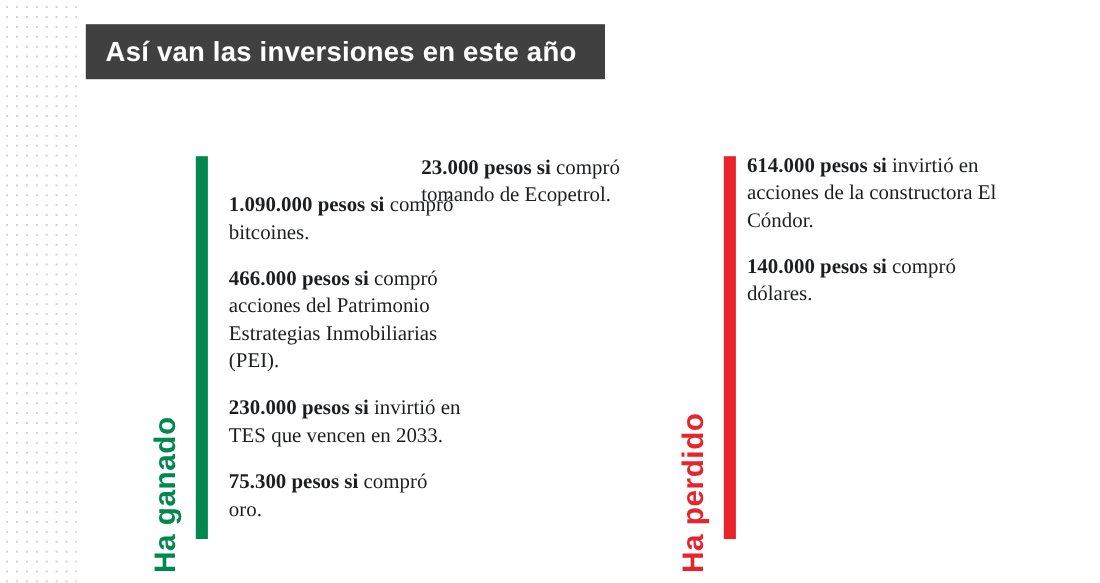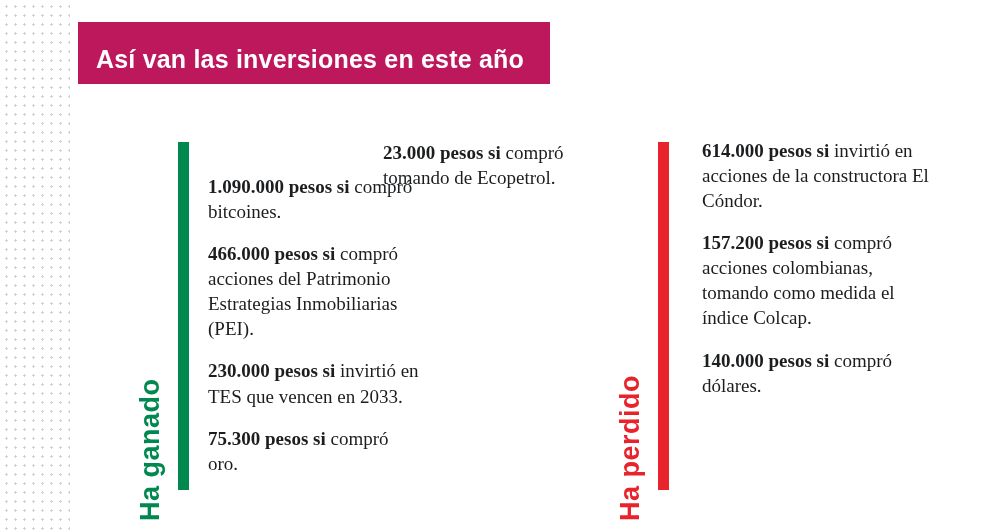--- a/index.html
+++ b/index.html
@@ -33,22 +33,22 @@
     z-index: 2;
     width: 1000px;
     height: 530px;
   }
 
   
   .title-bar {
     position: absolute;
     left: 78px;
     top: 22px;
-    background: #be185d;
-    padding: 24px 26px 10px 18px;
+    background: #404040;
+    padding: 12px 26px 10px 18px;
     display: inline-block;
   }
   .title-bar .title-text {
     color: #ffffff;
     font-family: "Liberation Sans", sans-serif;
     font-weight: bold;
     font-size: 25px;
     letter-spacing: 0.2px;
     line-height: 1.1;
     white-space: nowrap;
@@ -123,21 +123,21 @@
   #col-ganado .bar { left: 70px; height: 348px; }
   #col-ganado .vlabel { left: 58px; top: 0px; }
   #col-ganado .items { left: 100px; width: 215px; margin-top: 36px; }
 
   #col-middle { left: 305px; width: 230px; }
   #col-middle .items { left: 0; width: 215px; top: 2px; }
 
   #col-perdido { left: 540px; width: 360px; }
   #col-perdido .bar { left: 40px; height: 348px; }
   #col-perdido .vlabel { left: 28px; top: 0px; }
-  #col-perdido .items { left: 84px; width: 230px; }
+  #col-perdido .items { left: 61px; width: 230px; }
 </style>
 </head>
 <body>
 
 <div class="dot-pattern"></div>
 
 <div class="page">
 
   <div class="title-bar">
     <div class="title-text">Así van las inversiones en este año</div>
@@ -180,24 +180,20 @@
 
     <div class="col" id="col-perdido">
       <div class="bar bar-red"></div>
       <div class="vlabel vlabel-red" style="top: 352px;">Ha perdido</div>
       <div class="items">
         <div class="item">
           <b>614.000 pesos si</b>
           <span>invirtió en acciones de la constructora El Cóndor.</span>
         </div>
         <div class="item">
-          <b>157.200 pesos si</b>
-          <span>compró acciones colombianas, tomando como medida el índice Colcap.</span>
-        </div>
-        <div class="item">
           <b>140.000 pesos si</b>
           <span>compró dólares.</span>
         </div>
       </div>
     </div>
 
   </div>
 </div>
 
 </body></html>

